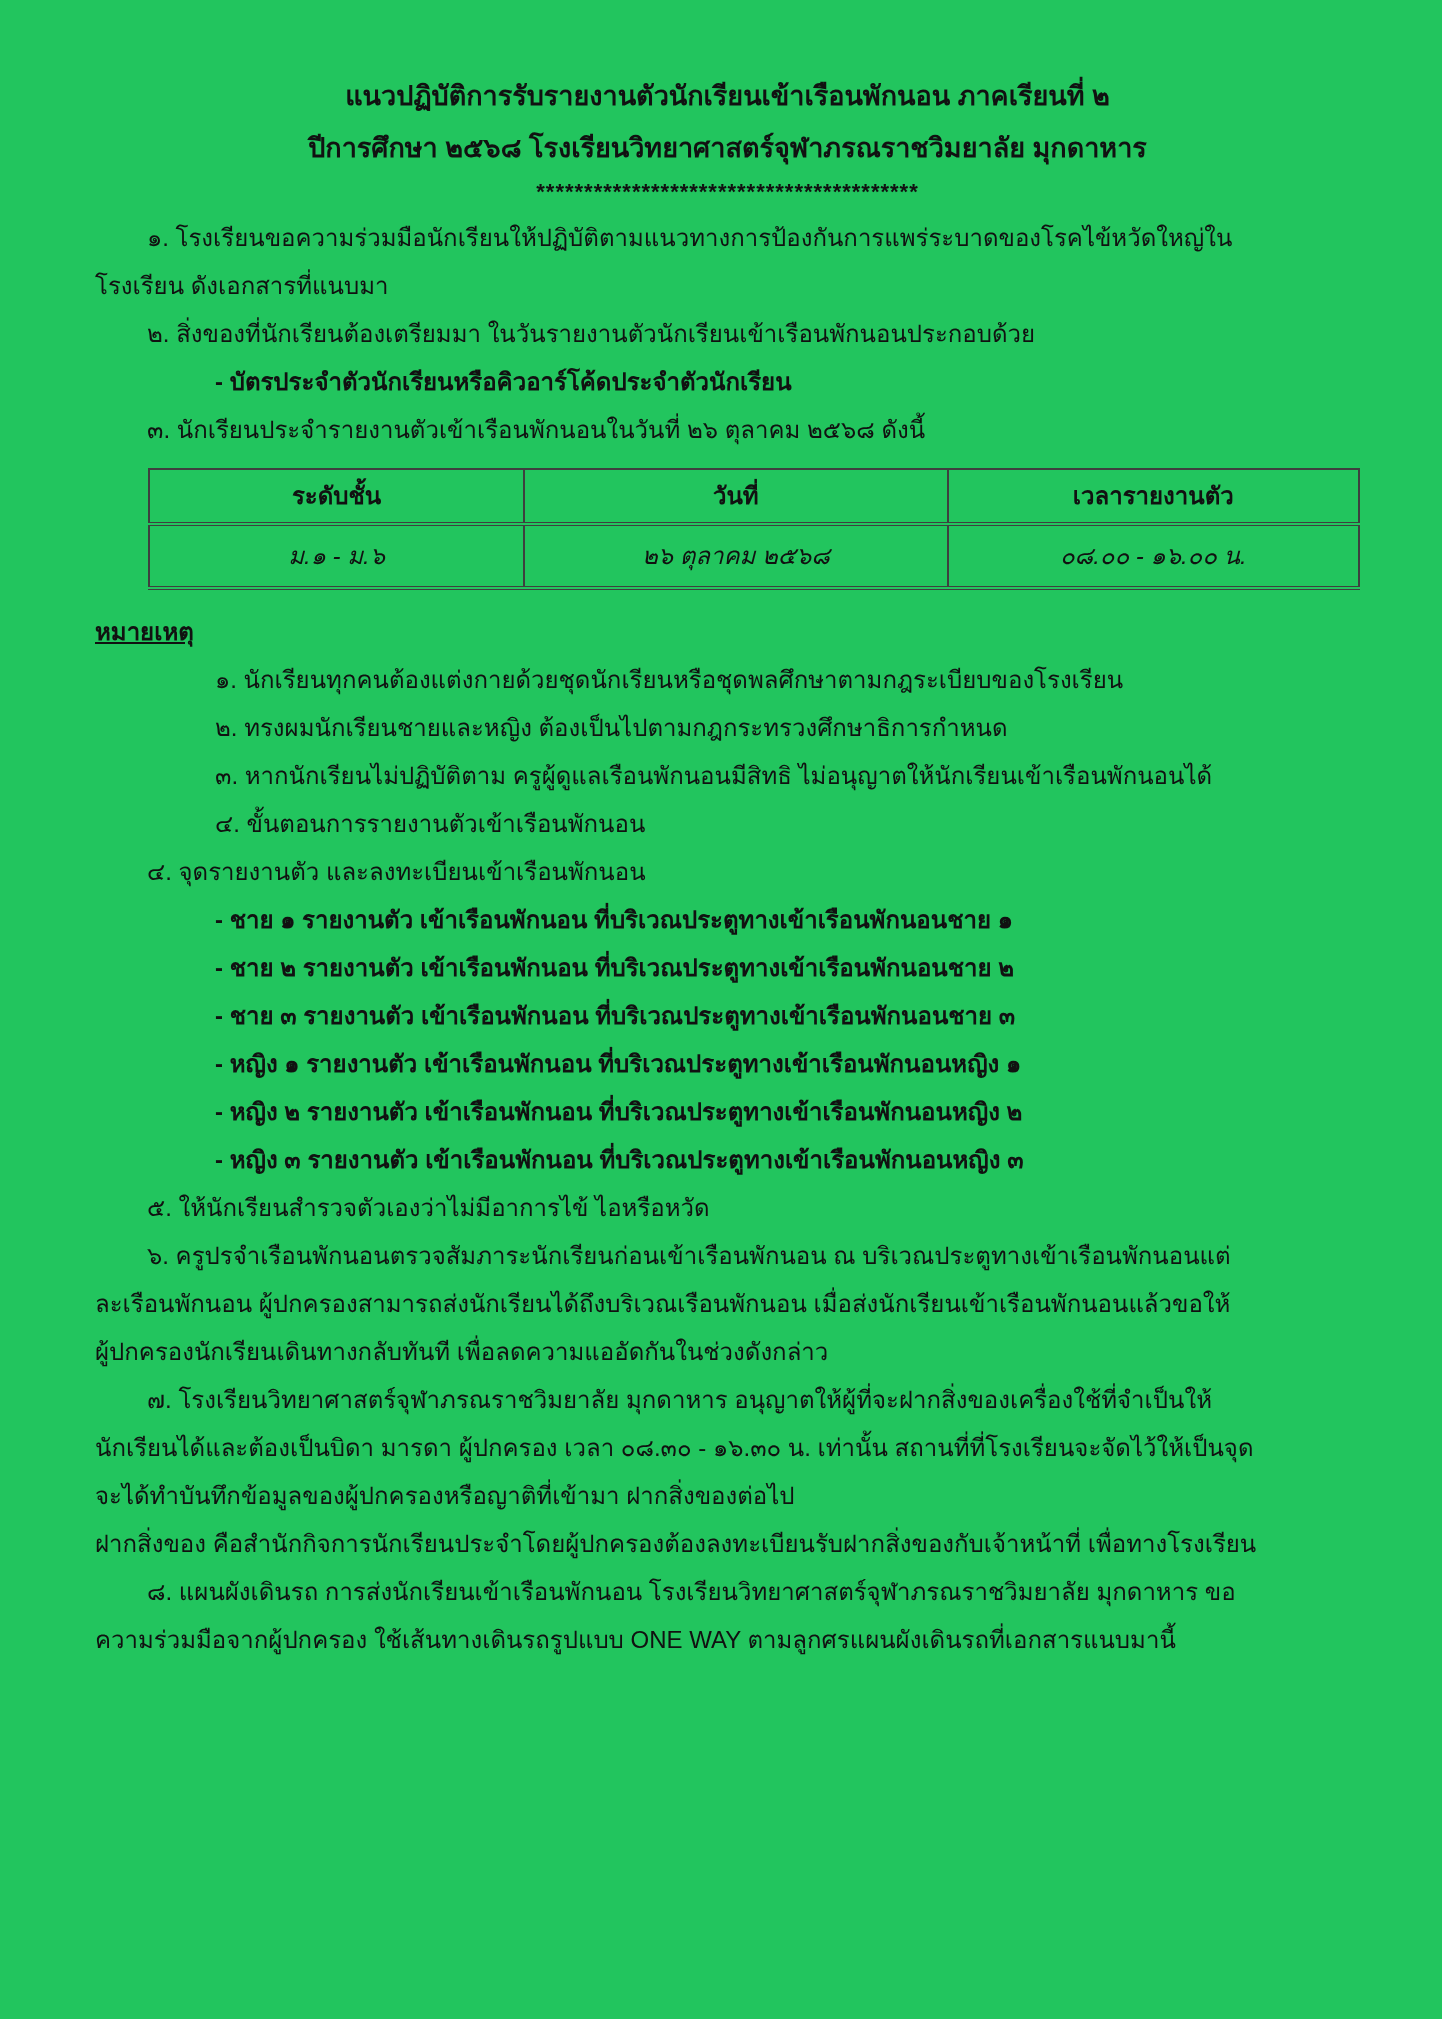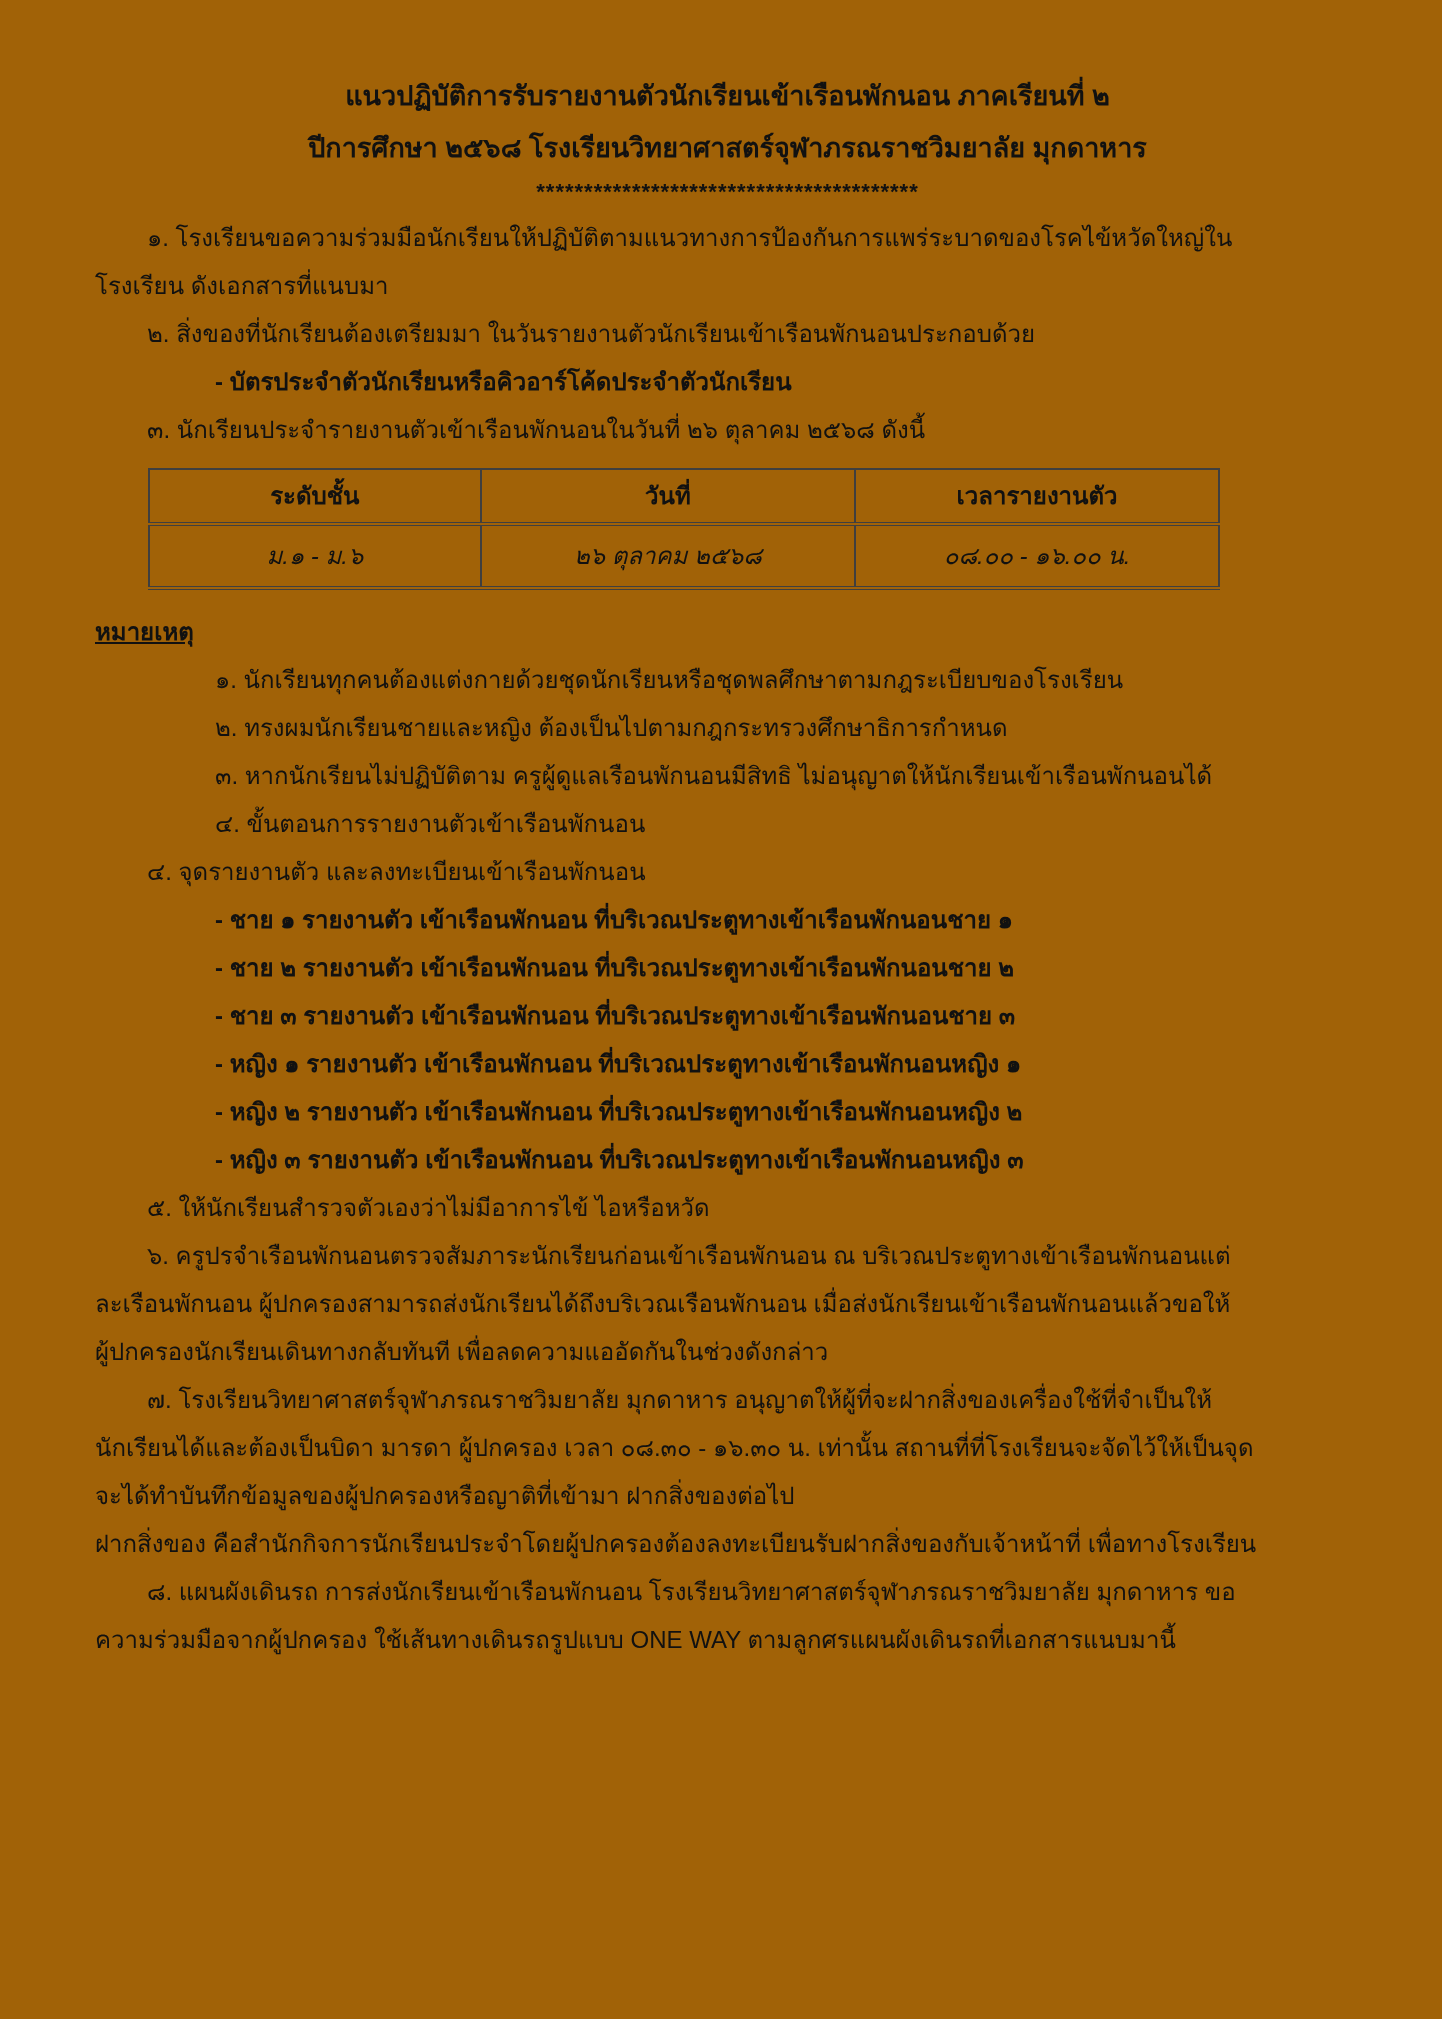--- a/index.html
+++ b/index.html
@@ -4,21 +4,21 @@
 <style>
   html, body {
     margin: 0;
     padding: 0;
     background: #ffffff;
   }
   .page {
     position: relative;
     width: 1442px;
     height: 2019px;
-    background: #a16207;
+    background: #22c55e;
     color: #111111;
     font-family: "Liberation Sans", "DejaVu Sans", sans-serif;
     overflow: hidden;
     box-sizing: border-box;
     padding: 70px 82px 0 95px;
   }
   .title-block {
     text-align: center;
     font-weight: bold;
     font-size: 27px;
@@ -36,21 +36,21 @@
     line-height: 48px;
   }
   .line { line-height: 48px; }
   .indent1 { padding-left: 52px; }   
   .indent2 { padding-left: 120px; }  
   .bold { font-weight: bold; }
   .mt-small { margin-top: 4px; }
 
   table.sched {
     border-collapse: collapse;
-    width: 1072px;
+    width: 1212px;
     margin: 14px 0 18px 53px;
     font-size: 24px;
     table-layout: fixed;
   }
   table.sched th, table.sched td {
     border-left: 2px solid #3f3f3f;
     border-right: 2px solid #3f3f3f;
     text-align: center;
     padding: 0;
   }

